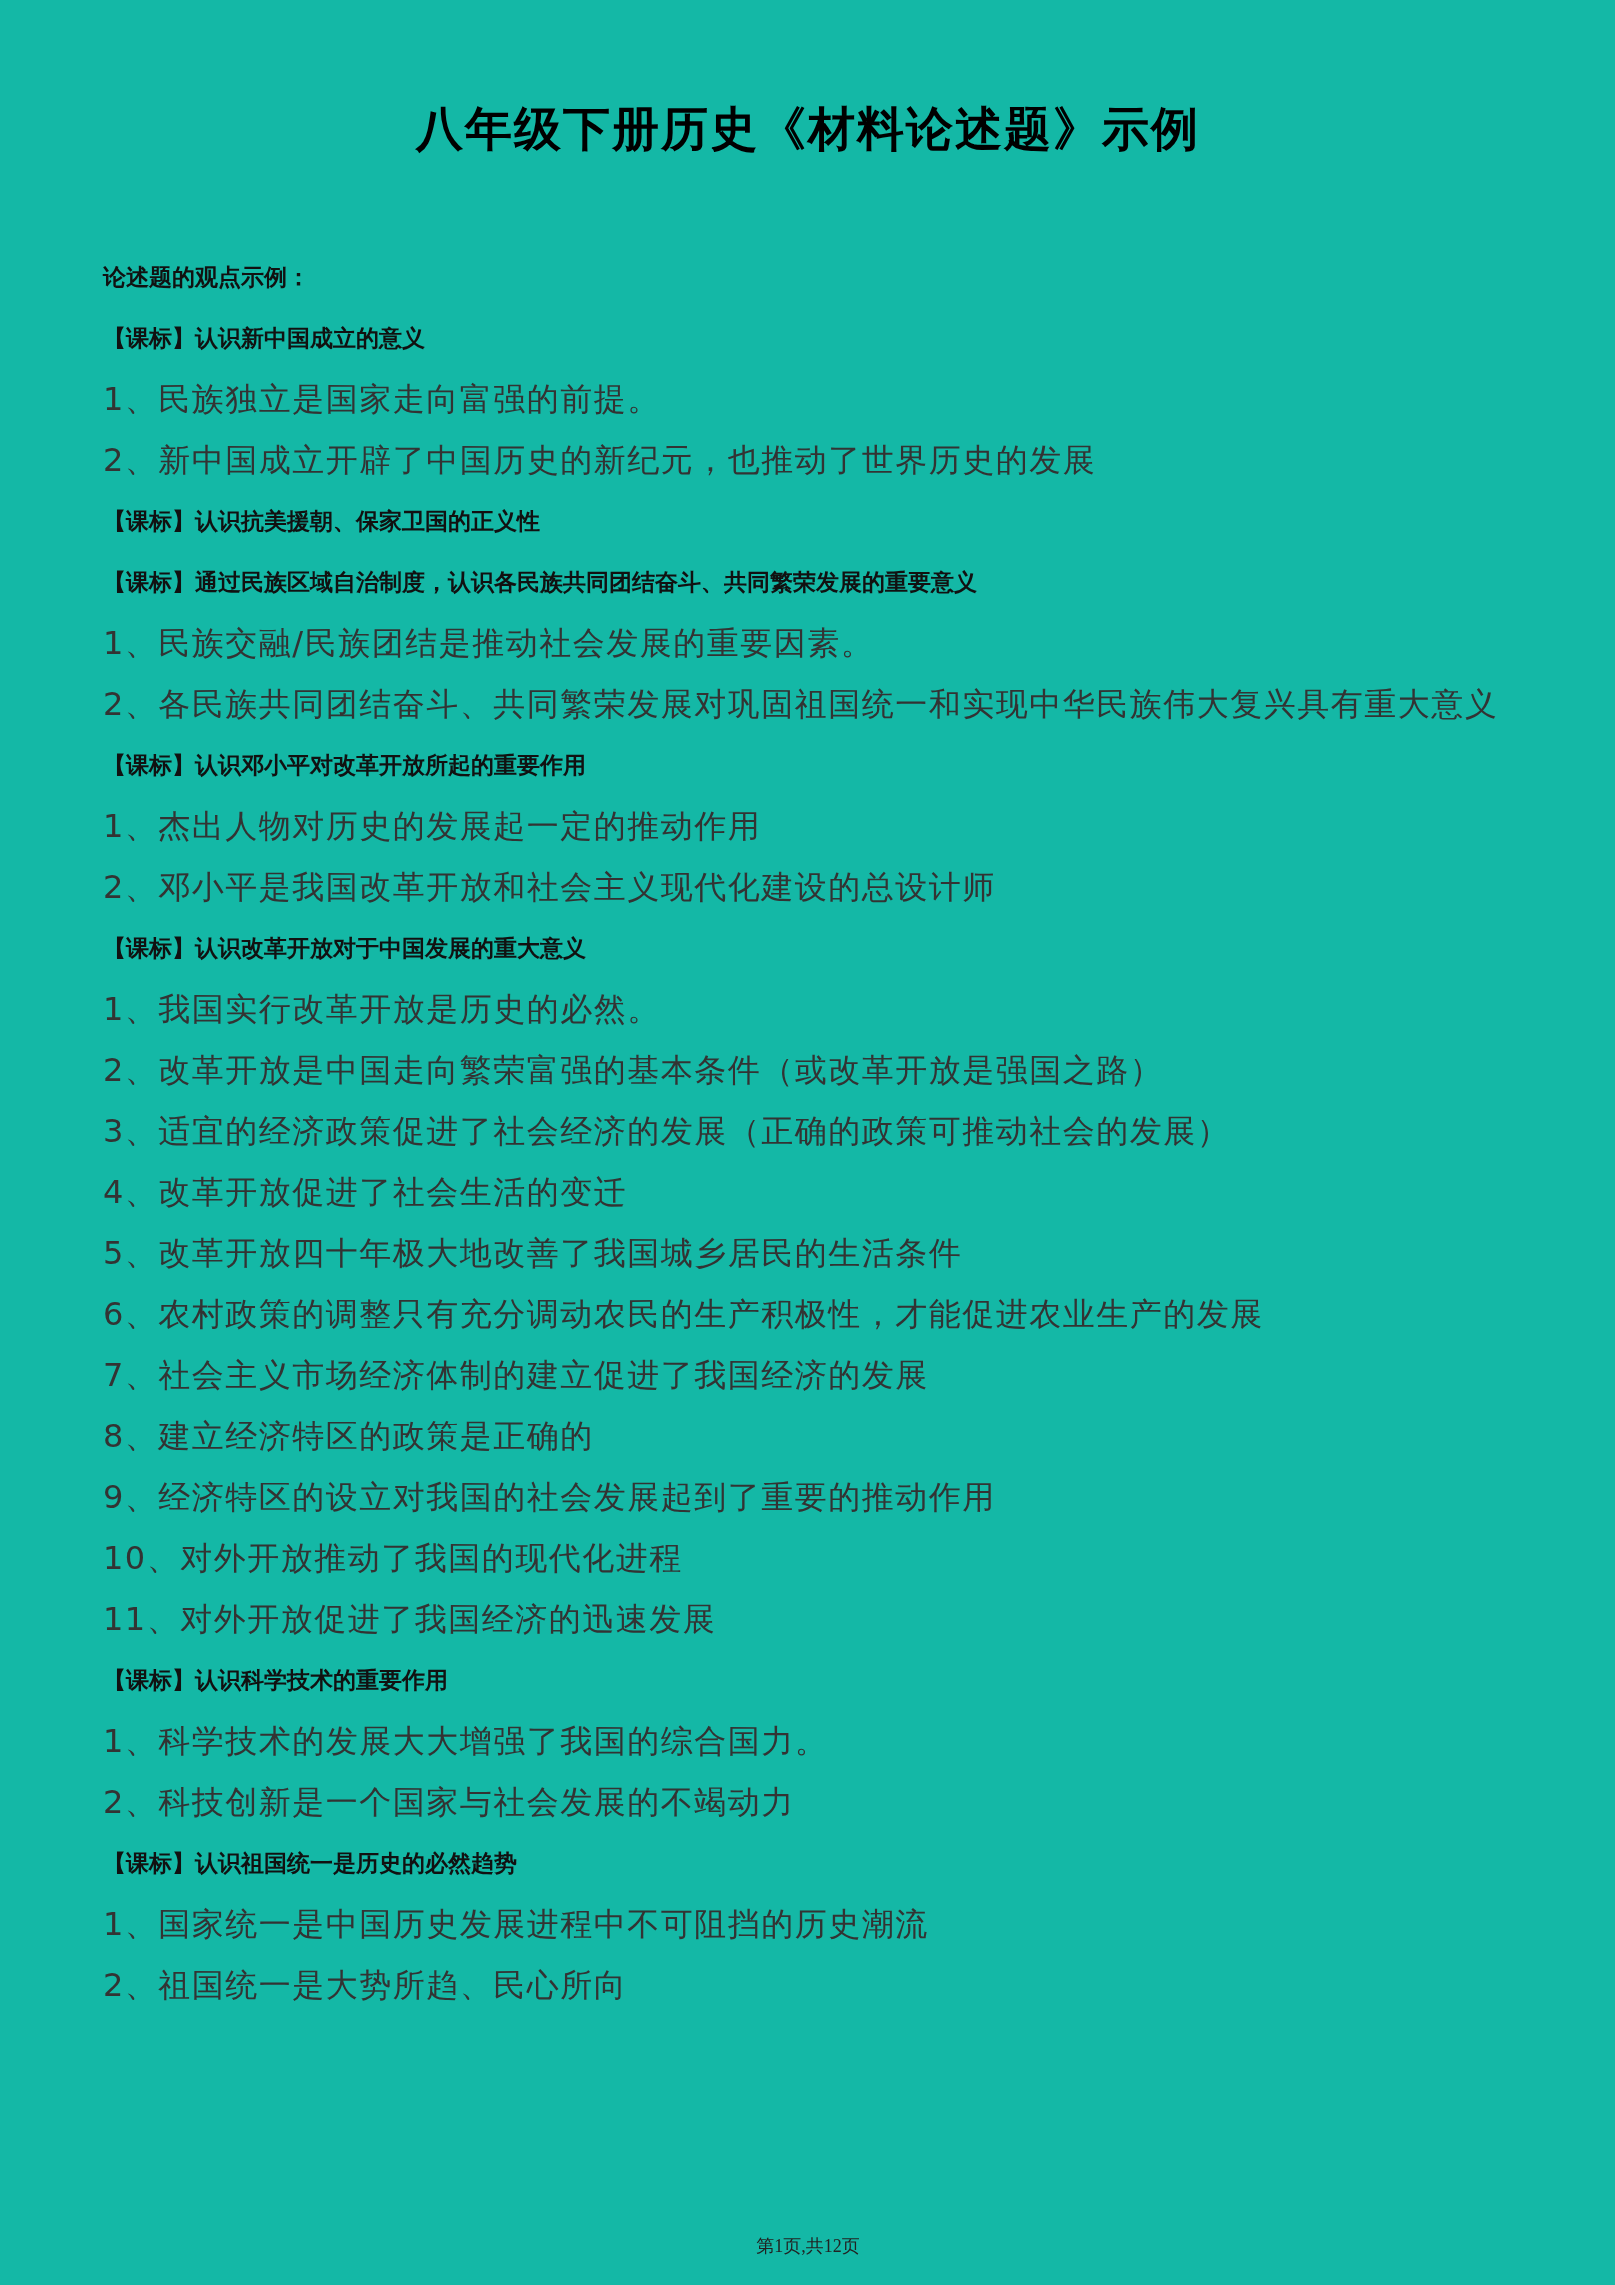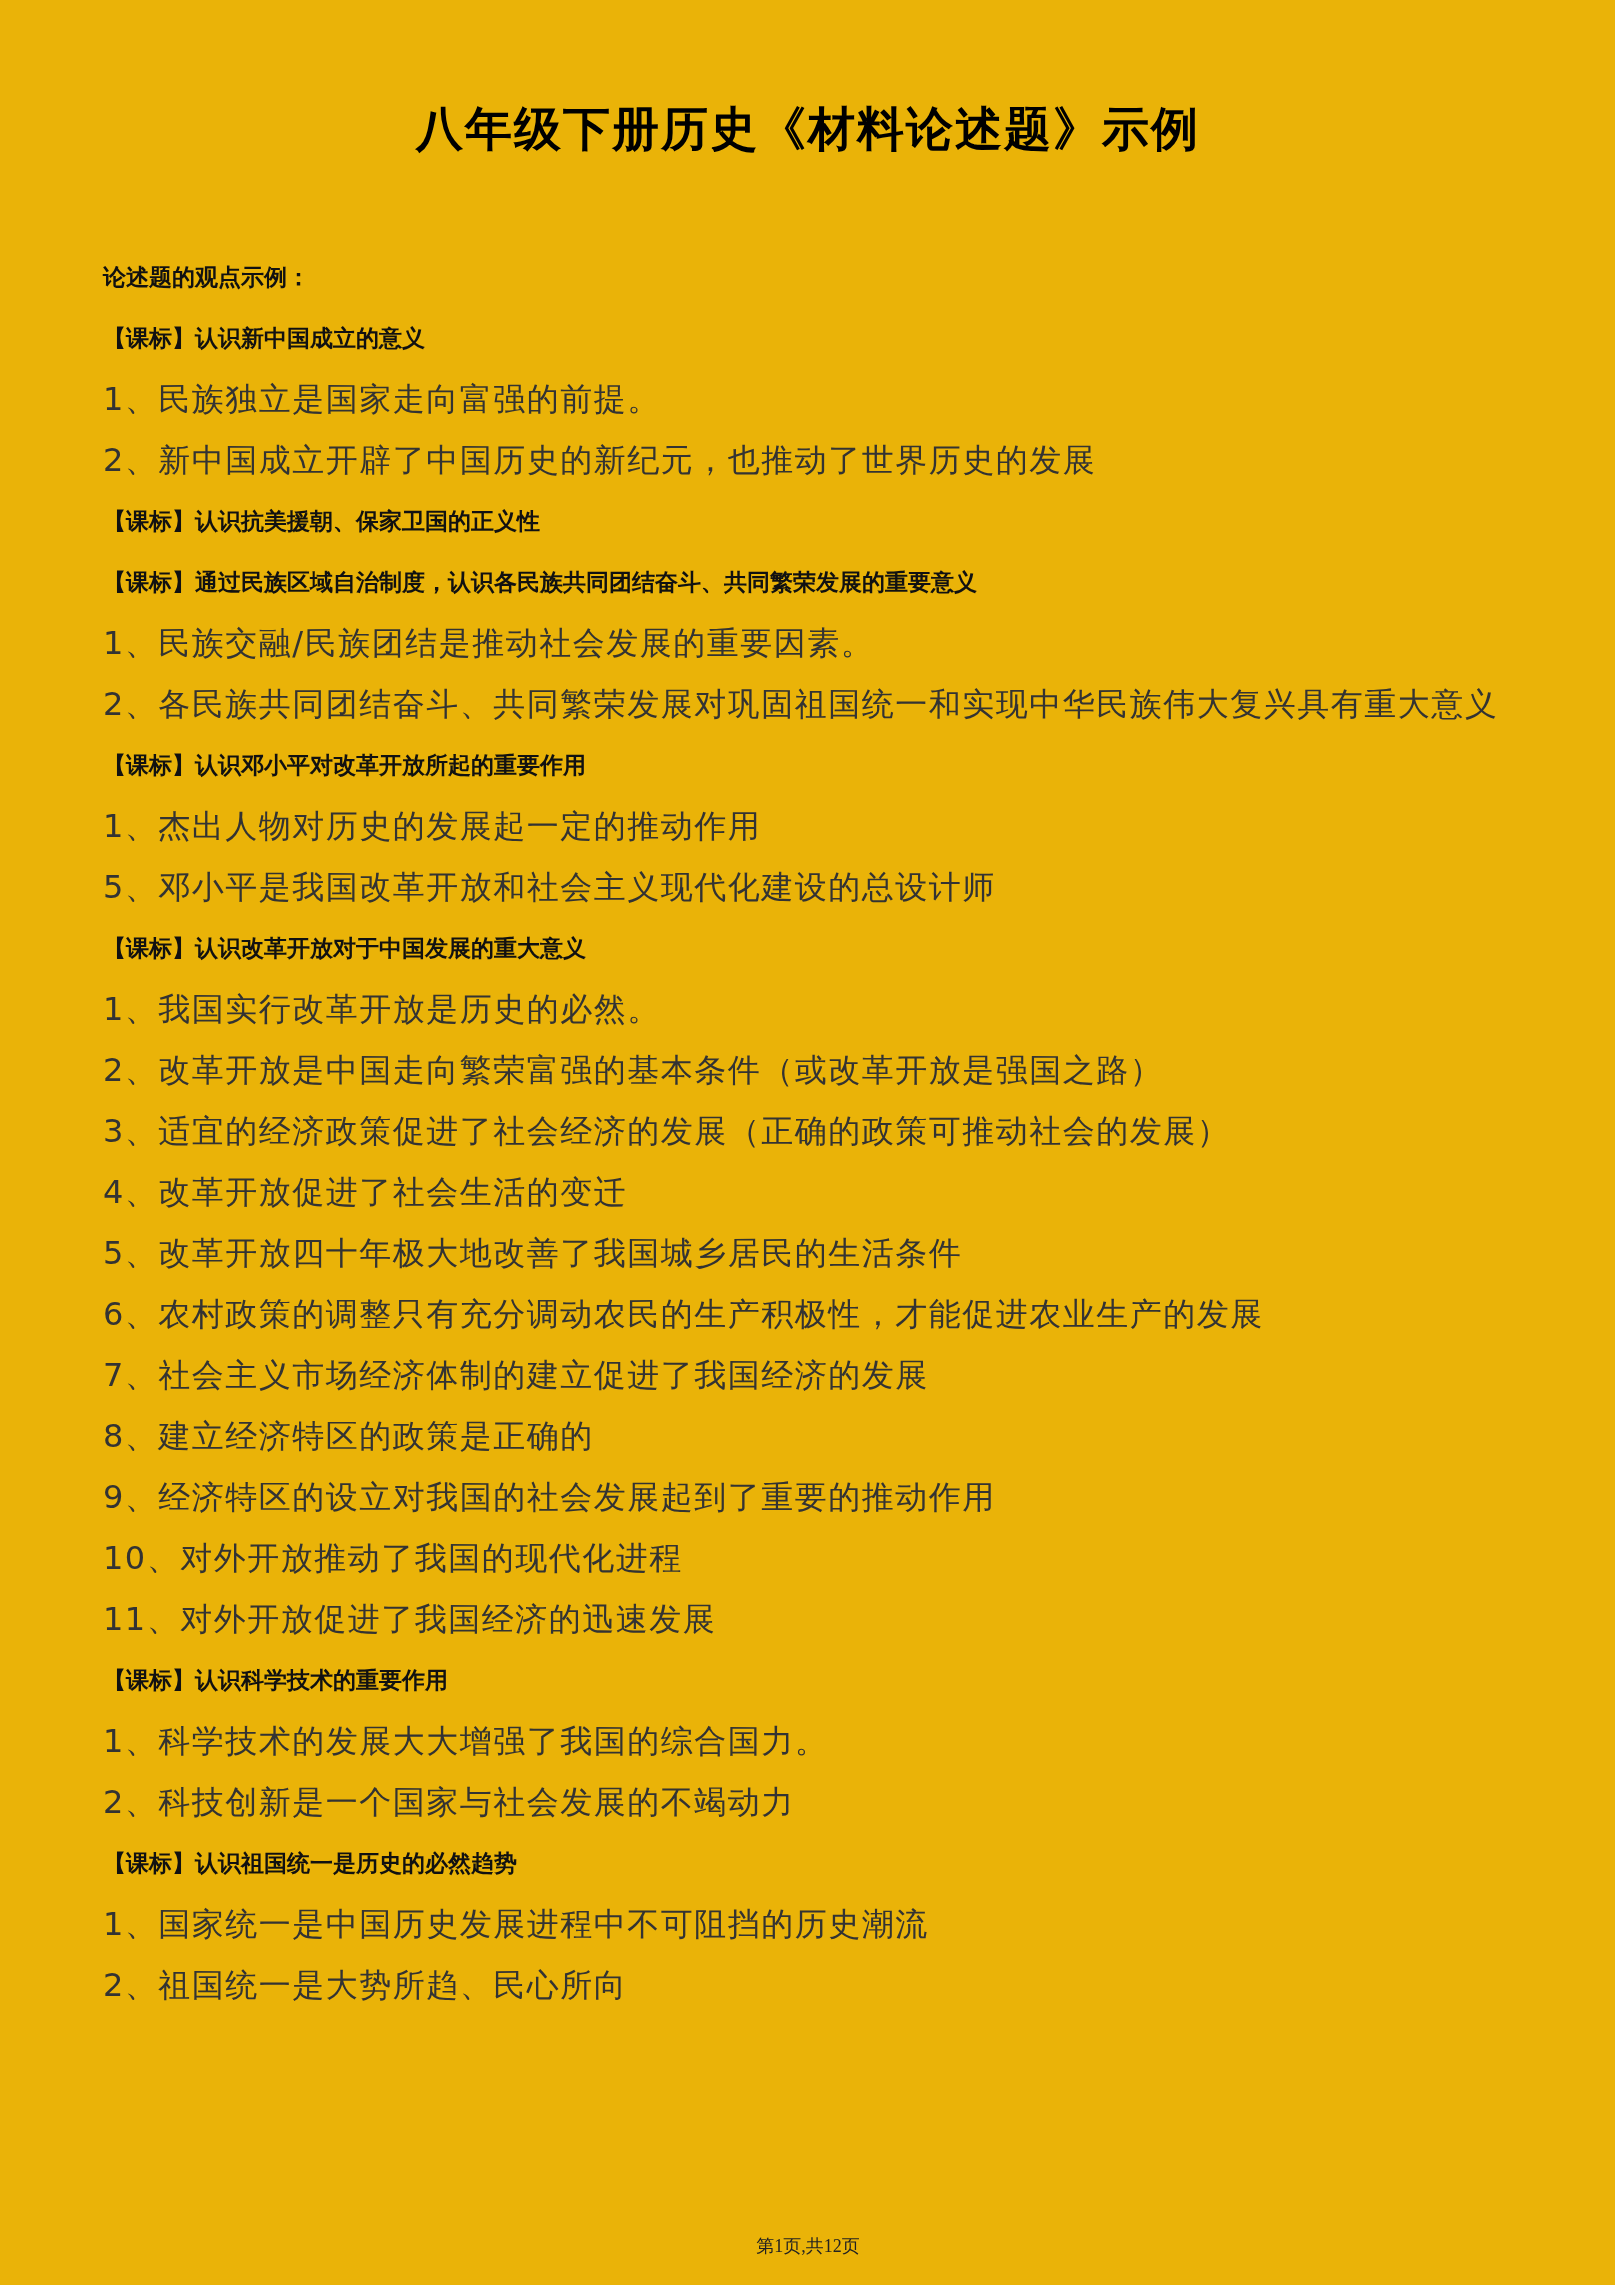--- a/index.html
+++ b/index.html
@@ -2,21 +2,21 @@
 <html><head>
 <meta charset="utf-8">
 <style>
   * { margin: 0; padding: 0; box-sizing: border-box; }
   html, body { background: #ffffff; }
   .page {
     position: relative;
     width: 1616px;
     height: 2285px;
     margin: 0 auto;
-    background: #eab308;
+    background: #14b8a6;
     overflow: hidden;
     font-family: "Liberation Sans", sans-serif;
   }
   .title {
     position: absolute;
     top: 98px;
     left: 0;
     width: 100%;
     text-align: center;
     font-size: 47px;
@@ -72,21 +72,21 @@
     <p class="line bold">论述题的观点示例：</p>
     <p class="line bold">【课标】认识新中国成立的意义</p>
     <p class="line hand">1、民族独立是国家走向富强的前提。</p>
     <p class="line hand">2、新中国成立开辟了中国历史的新纪元，也推动了世界历史的发展</p>
     <p class="line bold">【课标】认识抗美援朝、保家卫国的正义性</p>
     <p class="line bold">【课标】通过民族区域自治制度，认识各民族共同团结奋斗、共同繁荣发展的重要意义</p>
     <p class="line hand">1、民族交融/民族团结是推动社会发展的重要因素。</p>
     <p class="line hand">2、各民族共同团结奋斗、共同繁荣发展对巩固祖国统一和实现中华民族伟大复兴具有重大意义</p>
     <p class="line bold">【课标】认识邓小平对改革开放所起的重要作用</p>
     <p class="line hand">1、杰出人物对历史的发展起一定的推动作用</p>
-    <p class="line hand">5、邓小平是我国改革开放和社会主义现代化建设的总设计师</p>
+    <p class="line hand">2、邓小平是我国改革开放和社会主义现代化建设的总设计师</p>
     <p class="line bold">【课标】认识改革开放对于中国发展的重大意义</p>
     <p class="line hand">1、我国实行改革开放是历史的必然。</p>
     <p class="line hand">2、改革开放是中国走向繁荣富强的基本条件（或改革开放是强国之路）</p>
     <p class="line hand">3、适宜的经济政策促进了社会经济的发展（正确的政策可推动社会的发展）</p>
     <p class="line hand">4、改革开放促进了社会生活的变迁</p>
     <p class="line hand">5、改革开放四十年极大地改善了我国城乡居民的生活条件</p>
     <p class="line hand">6、农村政策的调整只有充分调动农民的生产积极性，才能促进农业生产的发展</p>
     <p class="line hand">7、社会主义市场经济体制的建立促进了我国经济的发展</p>
     <p class="line hand">8、建立经济特区的政策是正确的</p>
     <p class="line hand">9、经济特区的设立对我国的社会发展起到了重要的推动作用</p>

